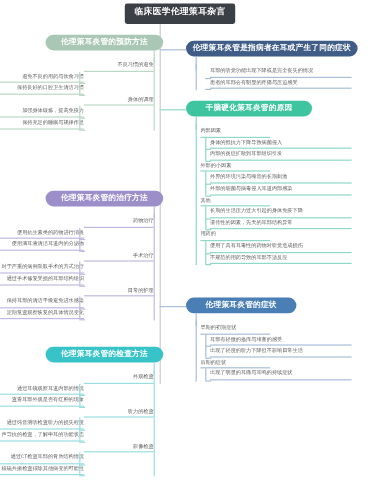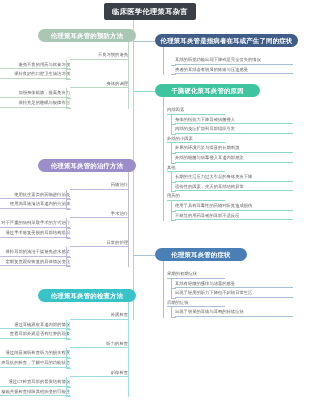--- a/index.html
+++ b/index.html
@@ -2,21 +2,21 @@
 <html><head>
 <meta charset="utf-8">
 <style>
   html,body{margin:0;padding:0;}
   body{
     width:300px;height:407px;background:#ffffff;
     font-family:"Liberation Sans","DejaVu Sans",sans-serif;
     overflow:hidden;position:relative;
   }
   #canvas{position:absolute;left:0;top:0;width:300px;height:407px;}
-  .node{position:absolute;box-sizing:border-box;}
+  .node{position:absolute;box-sizing:border-box;font-family:Liberation Mono, monospace;}
 
   
   .root{
     background:#3b3f46;color:#ffffff;border-radius:2px;
     font-size:7.2px;font-weight:bold;letter-spacing:.4px;
     display:flex;align-items:center;justify-content:center;
     text-align:center;line-height:1.1;
   }
 
   

